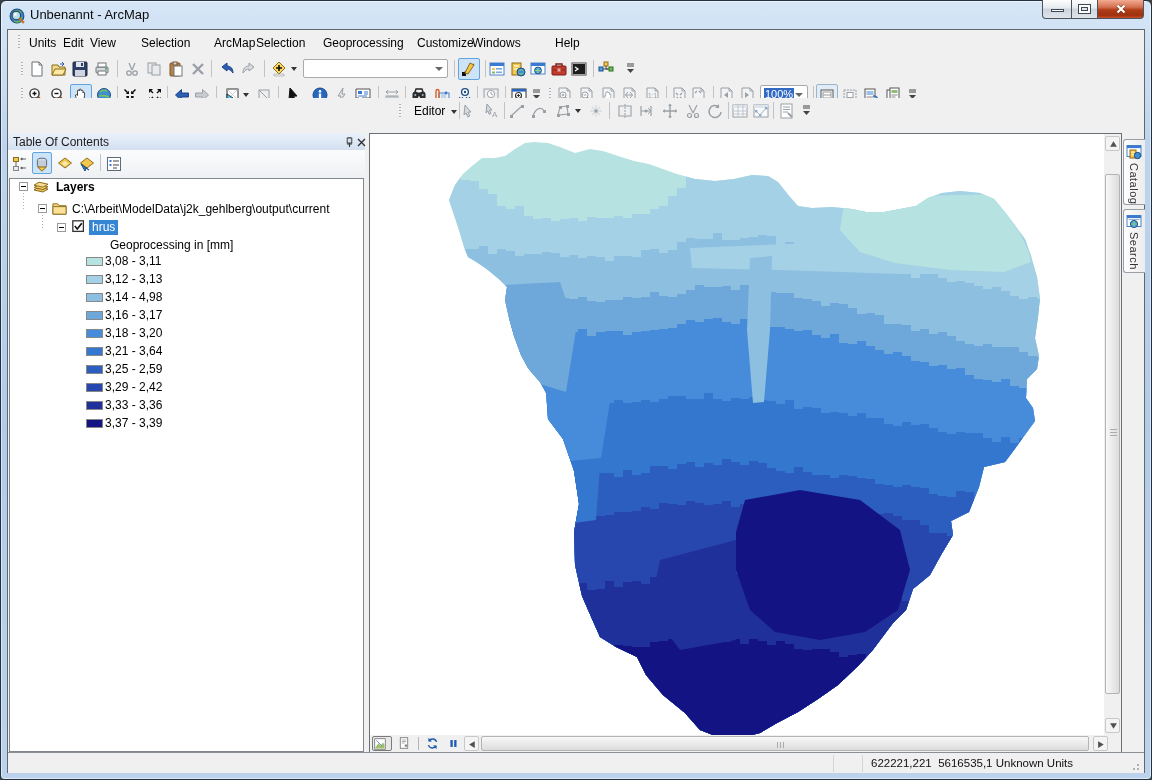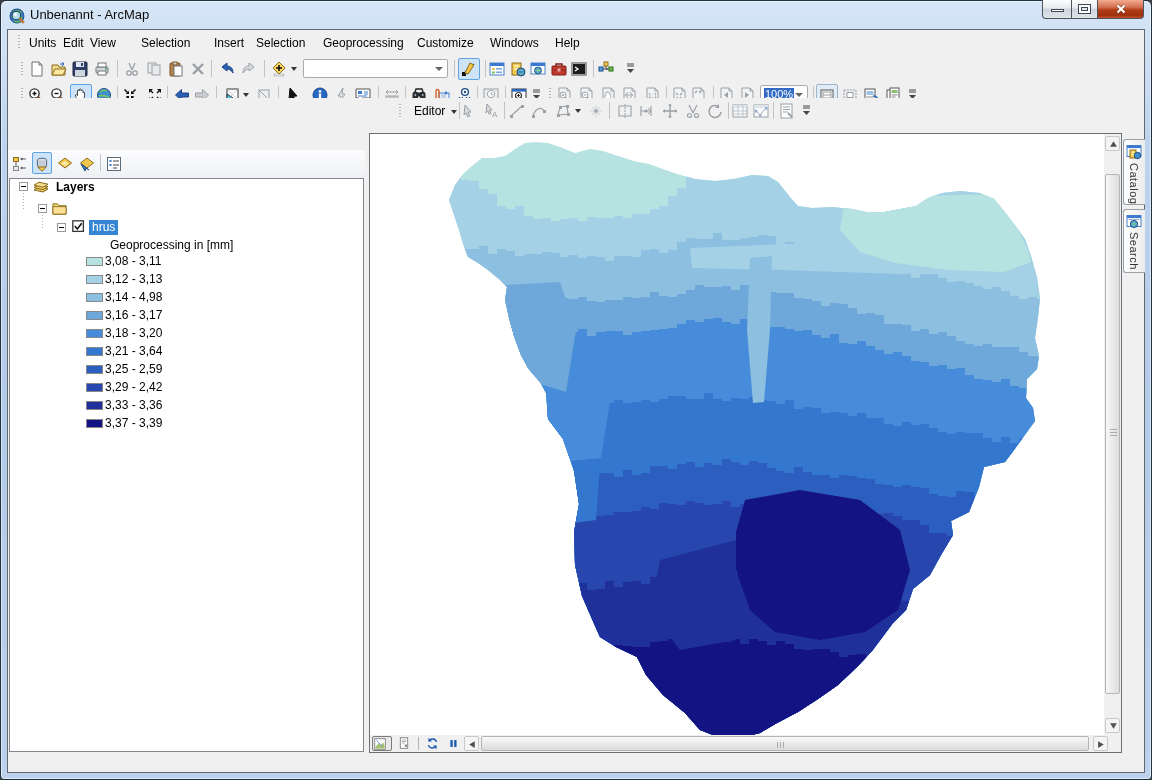--- a/index.html
+++ b/index.html
@@ -80,25 +80,25 @@
       </div>
   </div>
 </div>
 <div id="client">
   <div id="menubar">
       <div class="grip" style="left:10px;top:5px;"></div>
     <span style="left:21px">Units</span>
       <span style="left:55px">Edit</span>
       <span style="left:82px">View</span>
     <span style="left:133px">Selection</span>
-      <span style="left:206px">Insert</span>
+      <span style="left:206px">ArcMap</span>
       <span style="left:248px">Selection</span>
     <span style="left:315px">Geoprocessing</span>
       <span style="left:409px">Customize</span>
-      <span style="left:482px">Windows</span>
+      <span style="left:464px">Windows</span>
     <span style="left:547px">Help</span>
   </div>
   <div class="toolrow" id="row1" style="top:26px">
       <div class="grip" style="left:13px"></div>
       <div class="ic" style="left:21px;width:16px;height:16px;">
         <svg viewBox="0 0 16 16">
           <path d="M3 1h7l3 3v11H3z" fill="#fff" stroke="#6b7076"></path>
           <path d="M10 1v3h3" fill="none" stroke="#6b7076"></path>
         </svg>
       </div>
@@ -611,20 +611,30 @@
           <path d="M4 4h7M4 6.5h7M4 9h5" stroke="#9aa0a6"></path>
           <path d="M9 10l4 4" stroke="#9aa0a6" stroke-width="2"></path>
         </svg>
       </div>
       <div class="ofl" style="left:794px"><svg viewBox="0 0 9 13">
           <path d="M1 1h7M1 3h7" stroke="#444"></path>
           <path d="M1 6l3.5 4L8 6z" fill="#444"></path>
         </svg></div>
     </div>
   <div id="toc">
+    <div id="tochdr">
+        <span style="position:absolute;left:5px;top:2px;">Table Of Contents</span>
+        <svg style="position:absolute;left:336px;top:4px;width:11px;height:11px;" viewBox="0 0 11 11">
+          <path d="M5.5 1v6M3 7h5M4 1h3M5.5 7v3" stroke="#333" stroke-width="1.1" fill="none"></path>
+          <rect x="3.2" y="1" width="4.6" height="5" fill="#d8e2ee" stroke="#333" stroke-width=".9"></rect>
+        </svg>
+        <svg style="position:absolute;left:349px;top:5px;width:9px;height:9px;" viewBox="0 0 9 9">
+          <path d="M1 1l7 7M8 1L1 8" stroke="#333" stroke-width="1.4"></path>
+        </svg>
+      </div>
     <div id="toctools">
         <div class="ic" style="left:4px;width:16px;height:16px;top:6px;">
           <svg viewBox="0 0 16 16">
             <rect x="1.5" y="1.5" width="5" height="4" fill="#f3c84f" stroke="#8a6d1d"></rect>
             <rect x="1.5" y="10.5" width="5" height="4" fill="#e8e8e8" stroke="#888"></rect>
             <path d="M4 6v4" stroke="#666"></path>
             <path d="M9 3h5M9 12h5" stroke="#666"></path>
             <circle cx="9.7" cy="3" r="1.2" fill="#666"></circle>
             <circle cx="9.7" cy="12" r="1.2" fill="#666"></circle>
           </svg>
@@ -677,20 +687,21 @@
         <div class="trow" style="left:46px;top:1px;font-weight:bold;">Layers</div>
         <div class="pm" style="left:28px;top:25px">
           <i></i>
         </div>
         <div class="ic" style="left:42px;top:22px;width:15px;height:15px;">
           <svg viewBox="0 0 16 16">
             <path d="M1 3h5l1.5 2H15v9H1z" fill="#f7d677" stroke="#8a6d1d"></path>
             <path d="M1 6h14v8H1z" fill="#fbe098" stroke="#8a6d1d"></path>
           </svg>
         </div>
+        <div class="trow" style="left:62px;top:23px;">C:\Arbeit\ModelData\j2k_gehlberg\output\current</div>
         <div class="pm" style="left:47px;top:44px">
           <i></i>
         </div>
         <div class="ic" style="left:62px;top:41px;width:13px;height:13px;">
           <svg viewBox="0 0 16 16">
             <rect x="1" y="1" width="13" height="13" fill="#fff" stroke="#333" stroke-width="1.6"></rect>
             <path d="M3.5 7.5l3 3.5 5.5-7" fill="none" stroke="#111" stroke-width="2"></path>
           </svg>
         </div>
         <div class="trow" style="left:79px;top:41px;background:#3585d5;color:#fff;padding:0 3px 1px 3px;">hrus</div>
@@ -831,13 +842,25 @@
         <svg viewBox="0 0 16 16">
           <rect x="1" y="1.5" width="14" height="11" fill="#fff" stroke="#4b81c9"></rect>
           <rect x="1" y="1.5" width="14" height="2.6" fill="#3c7ad1"></rect>
           <path d="M2.5 5.5h11" stroke="#9ab2cc"></path>
           <circle cx="8" cy="10" r="3.6" fill="#47a0e0" stroke="#1d4d86"></circle>
           <path d="M5 10h6M8 6.8v6.4" stroke="#8fd07c" stroke-width=".9"></path>
         </svg>
       </div>
       <span class="txt" style="top:22px">Search</span>
     </div>
+  <div id="status">
+      <span style="position:absolute;left:863px;top:4px;font-size:11.5px;">622221,221&nbsp; 5616535,1 Unknown Units</span>
+    <div style="position:absolute;left:825px;top:2px;width:1px;height:17px;background:#d5d5d5;"></div>
+    <div style="position:absolute;left:854px;top:2px;width:1px;height:17px;background:#d5d5d5;"></div>
+    <svg style="position:absolute;left:1122px;top:8px;width:10px;height:10px;" viewBox="0 0 10 10">
+        <g fill="#b0b0b0">
+          <rect x="7" y="7" width="2" height="2"></rect>
+          <rect x="7" y="3" width="2" height="2"></rect>
+          <rect x="3" y="7" width="2" height="2"></rect>
+        </g>
+      </svg>
+  </div>
 </div>
 
 </body></html>

